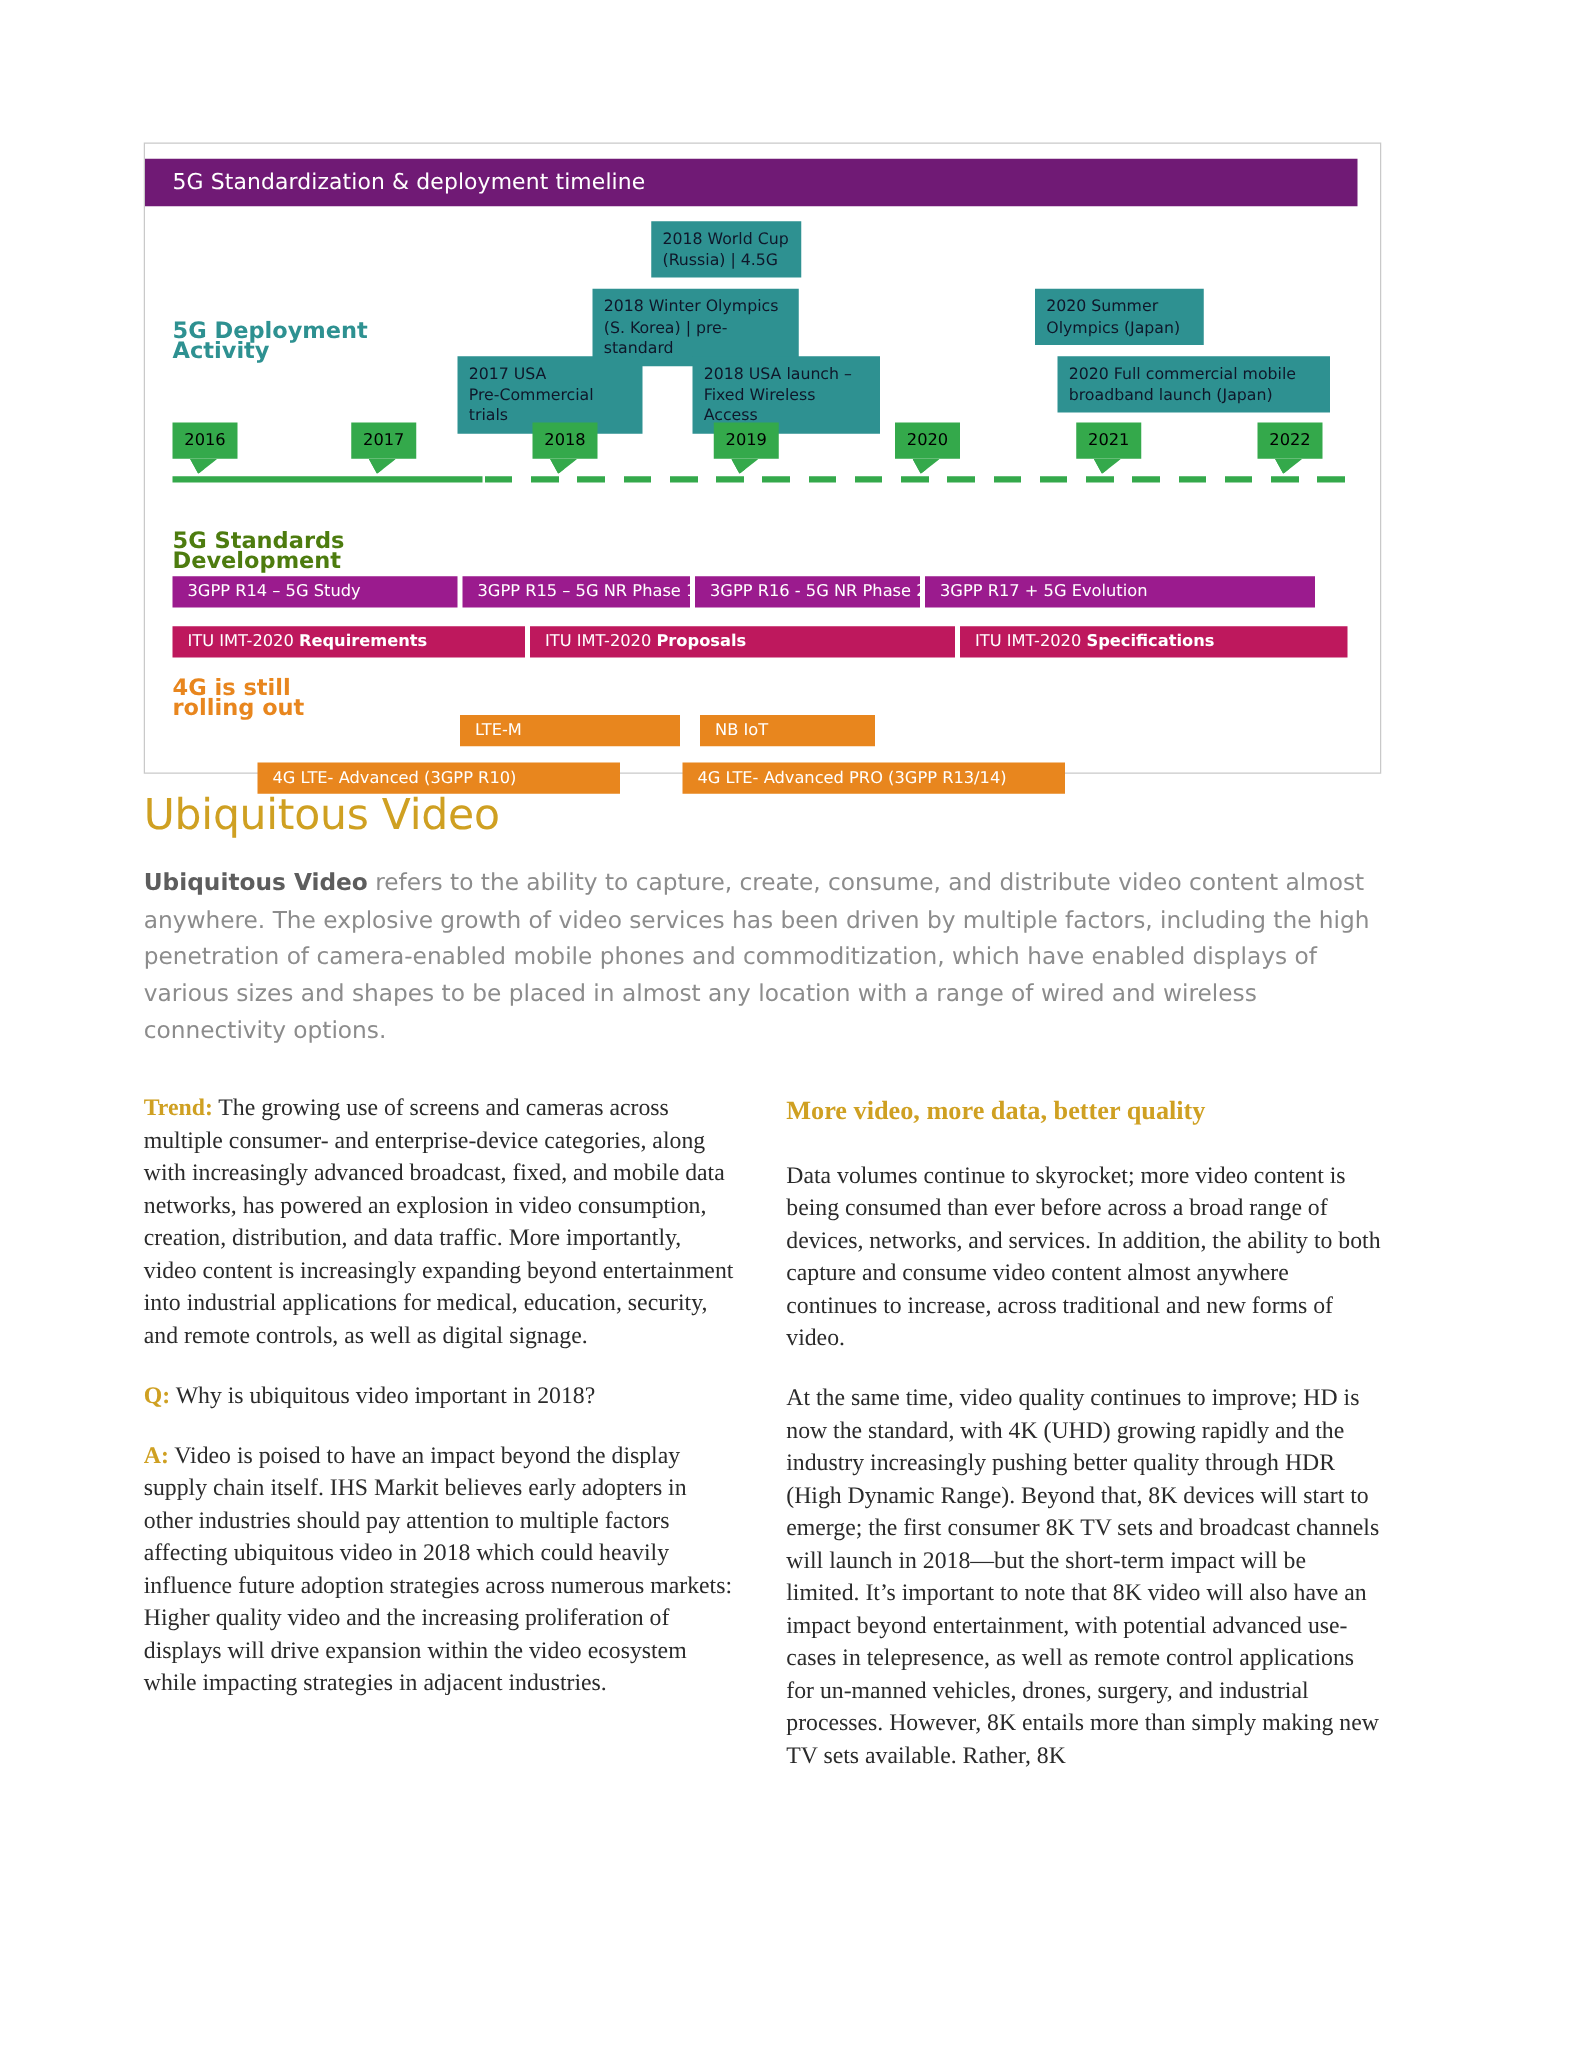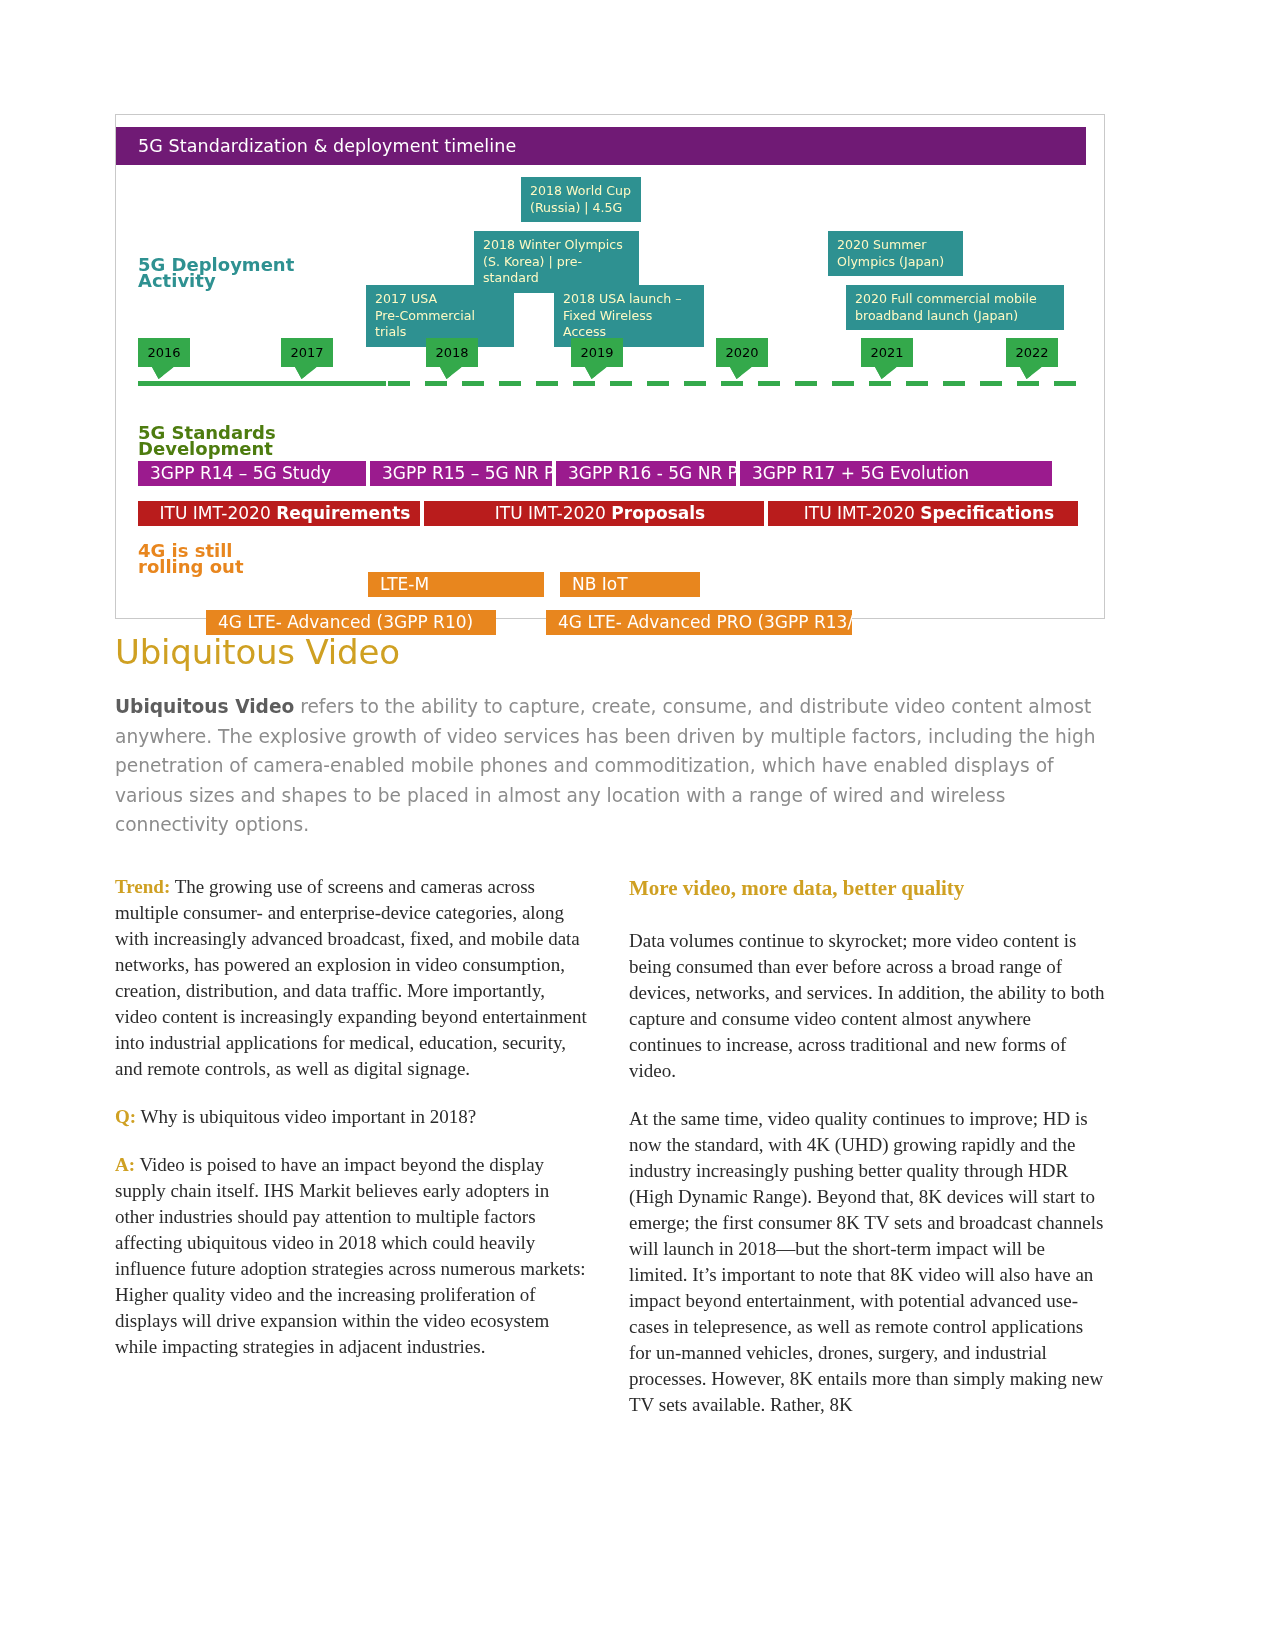--- a/index.html
+++ b/index.html
@@ -46,21 +46,21 @@
     white-space:pre-line;
   }
   .lane-deploy { color:#2e9191; left:22px; top:104px; }
   .lane-std    { color:#4d7c0f; left:22px; top:272px; }
   .lane-4g     { color:#e8861e; left:22px; top:390px; }
 
   
   .evt {
     position:absolute;
     background:#2e9191;
-    color:#fef9c3;
+    color:#0f172a;
     font-size:12.6px;
     line-height:16.5px;
     padding:6px 9px 6px 9px;
     box-sizing:border-box;
     white-space:pre-line;
   }
 
   
   .year {
     position:absolute;
@@ -95,30 +95,30 @@
     position:absolute;
     left:272px; top:228px;
     width:690px; height:5px;
     background:repeating-linear-gradient(to right,#34a94b 0 22px, transparent 22px 37px);
   }
 
   
   .bar {
     position:absolute;
     color:#ffffff;
-    font-size:17px;
+    font-size:13px;
     height:25px;
     line-height:25px;
     padding-left:12px;
     box-sizing:border-box;
     white-space:nowrap;
     overflow:hidden;
   }
   .bar.purple { background:#9b1b8e; }
-  .bar.blue   { background:#b91c1c;text-align:center; }
+  .bar.blue   { background:#be185d; }
   .bar.orange { background:#e8861e; }
   .bar b { font-weight:bold; }
 
   
   #article {
     position:absolute;
     left:115px; top:630px;
     width:990px;
   }
   #page-title {

